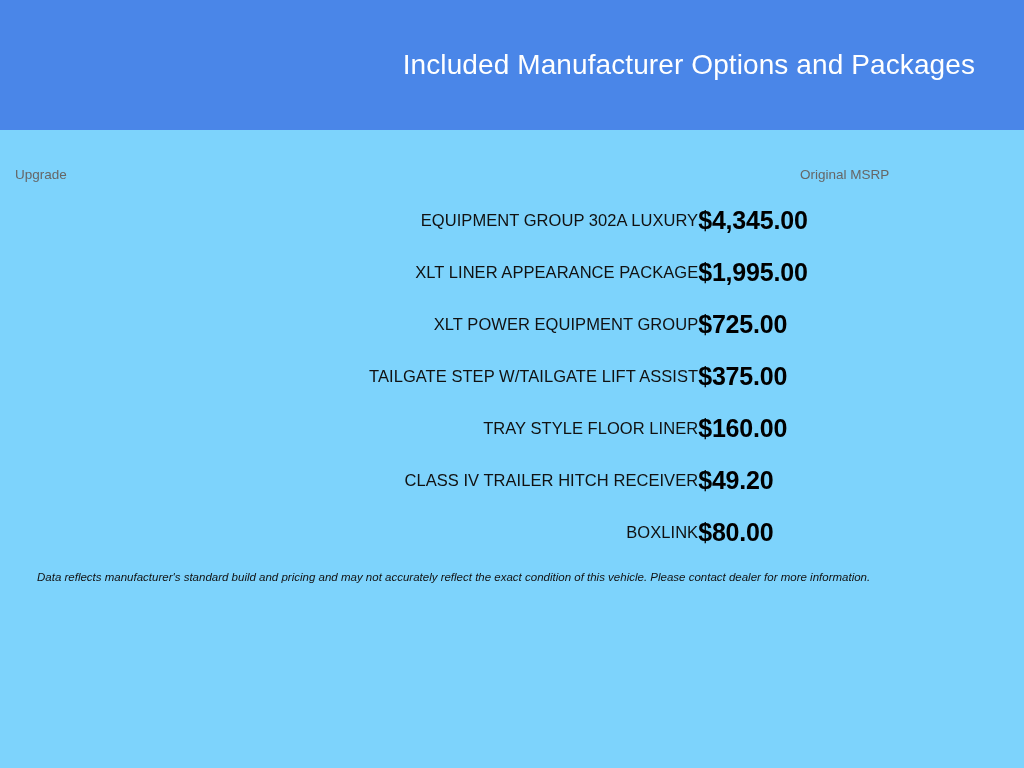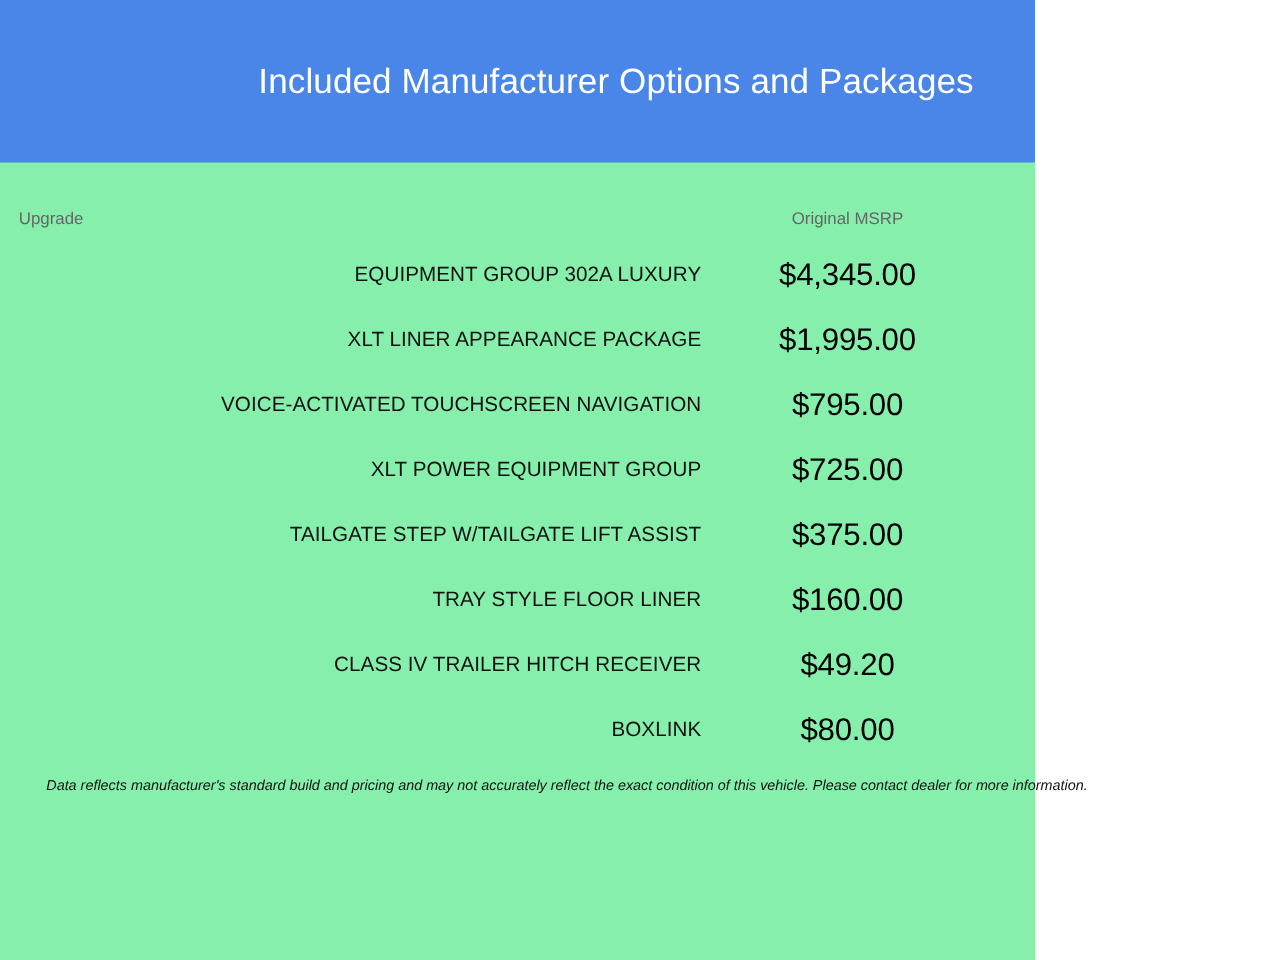--- a/index.html
+++ b/index.html
@@ -10,23 +10,23 @@
     width: 1024px;
     height: 768px;
     background: #ffffff;
     font-family: "Liberation Sans", sans-serif;
     overflow: hidden;
     -webkit-font-smoothing: antialiased;
   }
 
   .page {
     position: relative;
-    width: 828px;
+    width: 1024px;
     height: 768px;
-    background: #86efac;
+    background: #7dd3fc;
     display: flex;
     flex-direction: column;
   }
 
   
   .banner {
     width: 100%;
     height: 130px;
     background: #4a86e8;
     box-sizing: border-box;
@@ -84,23 +84,23 @@
   .cell-name {
     font-size: 16.5px;
     font-weight: 400;
     color: #111111;
     text-align: right;
     letter-spacing: 0.05px;
     white-space: nowrap;
   }
   .cell-price {
     font-size: 25px;
-    font-weight: 400;
+    font-weight: 700;
     color: #000000;
-    text-align: center;
+    text-align: left;
     letter-spacing: -0.2px;
     white-space: nowrap;
   }
 
   
   .footer {
     padding: 12px 33px 0 22px;
     box-sizing: border-box;
   }
   .footer-note {
@@ -139,24 +139,20 @@
       <tbody>
         <tr>
           <td class="cell-name">EQUIPMENT GROUP 302A LUXURY</td>
           <td class="cell-price">$4,345.00</td>
         </tr>
         <tr>
           <td class="cell-name">XLT LINER APPEARANCE PACKAGE</td>
           <td class="cell-price">$1,995.00</td>
         </tr>
         <tr>
-          <td class="cell-name">VOICE-ACTIVATED TOUCHSCREEN NAVIGATION</td>
-          <td class="cell-price">$795.00</td>
-        </tr>
-        <tr>
           <td class="cell-name">XLT POWER EQUIPMENT GROUP</td>
           <td class="cell-price">$725.00</td>
         </tr>
         <tr>
           <td class="cell-name">TAILGATE STEP W/TAILGATE LIFT ASSIST</td>
           <td class="cell-price">$375.00</td>
         </tr>
         <tr>
           <td class="cell-name">TRAY STYLE FLOOR LINER</td>
           <td class="cell-price">$160.00</td>

